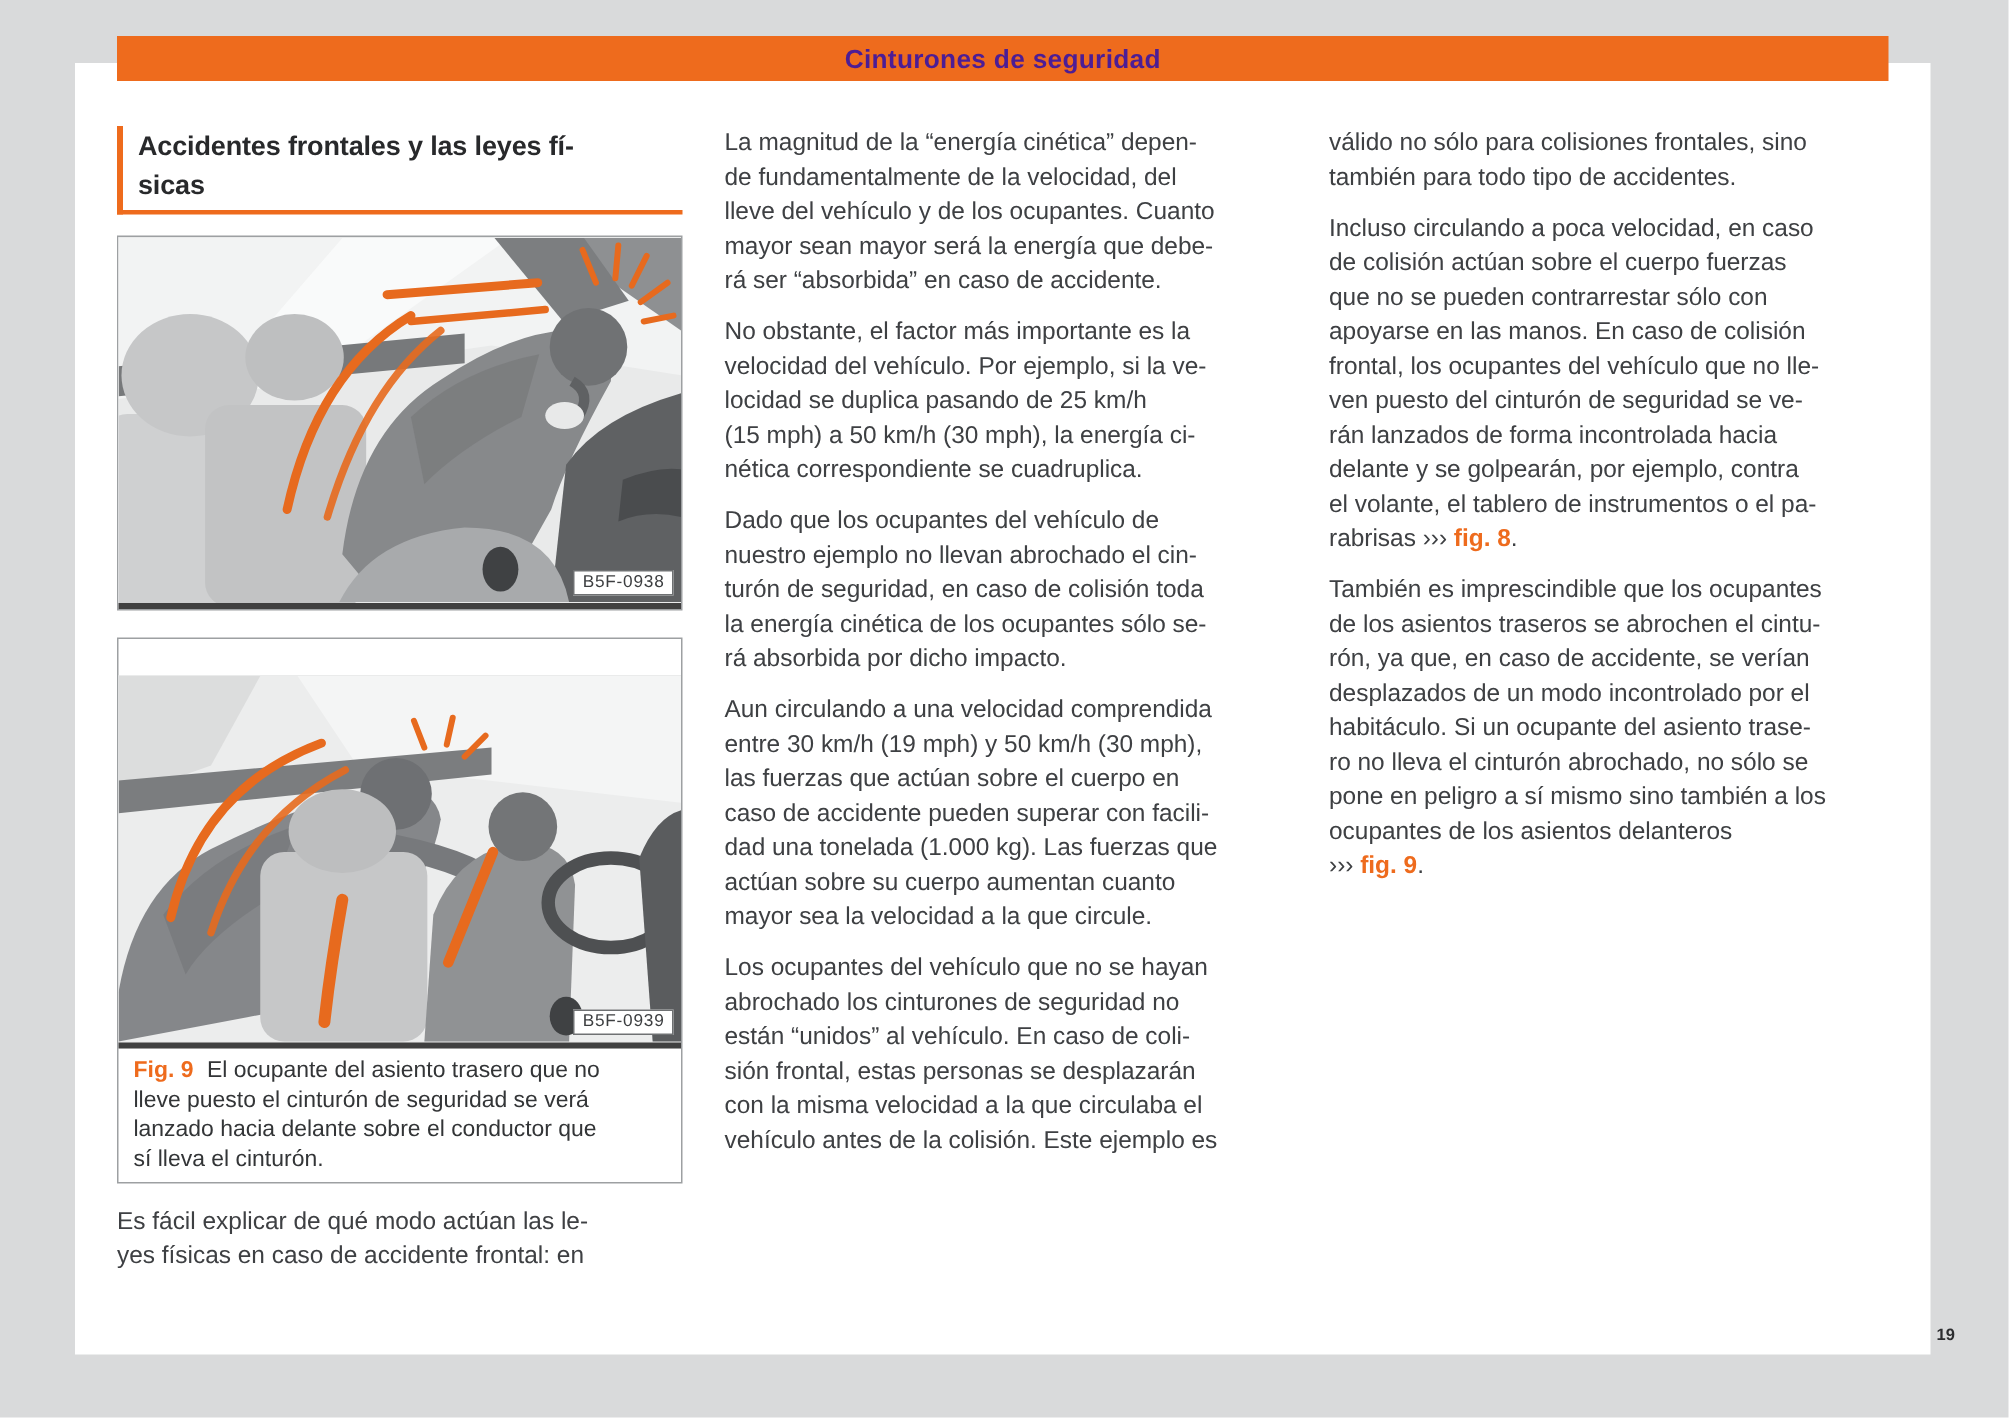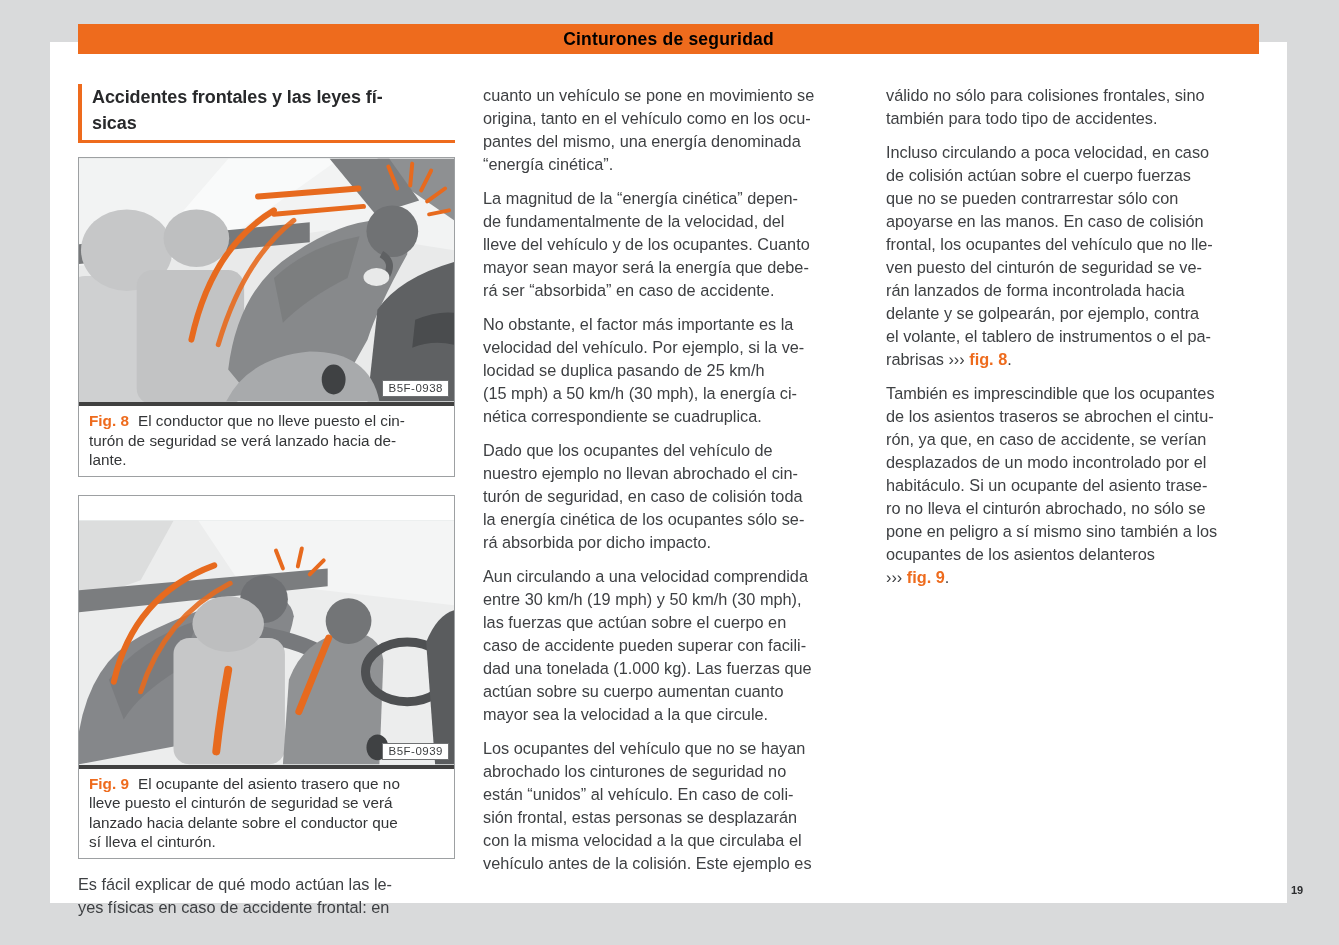--- a/index.html
+++ b/index.html
@@ -4,21 +4,21 @@
 <style>
   html,body { margin:0; padding:0; }
   body {
     width:1339px; height:945px; position:relative; overflow:hidden;
     background:#d9dadb;
     font-family:"Liberation Sans","DejaVu Sans",sans-serif;
   }
   .page { position:absolute; left:50px; top:42px; width:1237px; height:861px; background:#ffffff; }
   .header-bar {
     position:absolute; left:28px; top:-18px; width:1181px; height:30px;
-    background:#ee6b1d; color:#000000; text-align:center;
+    background:#ee6b1d; color:#4c1d95; text-align:center;
     font-weight:bold; font-size:17.5px; line-height:30px; letter-spacing:.2px;
   }
   .col { position:absolute; top:42px; }
   .col-left  { left:28px;  width:377px; }
   .col-mid   { left:433px; width:374px; }
   .col-right { left:836px; width:373px; }
   p.body {
     margin:0 0 11px 0; font-size:16.3px; line-height:23px;
     color:#3e4043; white-space:pre-line;
   }
@@ -84,23 +84,20 @@
             <path d="M350,43 L368,30"></path>
             <path d="M352,56 L372,52"></path>
           </g>
           <path d="M290,244 L300,152 Q322,120 377,104 L377,244 Z" fill="#5f6163"></path>
           <path d="M338,162 q22,-9 39,-7 l0,32 q-22,-5 -42,3 Z" fill="#4a4c4e"></path>
           <path d="M148,244 Q170,200 232,194 Q292,194 302,244 Z" fill="#a8aaac"></path>
           <ellipse cx="256" cy="222" rx="12" ry="15" fill="#3f4143"></ellipse>
         </svg>
         <span class="figcode">B5F-0938</span>
       </div>
-      <figcaption class="figcaption"><span class="flabel">Fig. 8</span><span class="ftext">El conductor que no lleve puesto el cin-
-turón de seguridad se verá lanzado hacia de-
-lante.</span></figcaption>
     </figure>
 
     <figure class="figure" style="margin:0 0 14px 0">
       <div class="figimg tall">
         <svg viewBox="0 0 377 245" aria-hidden="true">
           <rect width="377" height="245" fill="#eceded"></rect>
           <polygon points="120,0 377,0 377,85 160,60" fill="#f4f5f5"></polygon>
           <polygon points="0,0 95,0 62,60 0,82" fill="#dcdddd"></polygon>
           <polygon points="0,70 250,48 250,66 0,92" fill="#7b7d7f"></polygon>
           <path d="M0,212 Q12,142 62,116 Q122,86 170,76 Q212,70 216,96 Q210,132 182,162 L122,222 L0,245 Z" fill="#85878a"></path>
@@ -130,24 +127,20 @@
 lleve puesto el cinturón de seguridad se verá
 lanzado hacia delante sobre el conductor que
 sí lleva el cinturón.</span></figcaption>
     </figure>
 
     <p class="body">Es fácil explicar de qué modo actúan las le-
 yes físicas en caso de accidente frontal: en</p>
   </div>
 
   <div class="col col-mid">
-    <p class="body">cuanto un vehículo se pone en movimiento se
-origina, tanto en el vehículo como en los ocu-
-pantes del mismo, una energía denominada
-“energía cinética”.</p>
     <p class="body">La magnitud de la “energía cinética” depen-
 de fundamentalmente de la velocidad, del
 lleve del vehículo y de los ocupantes. Cuanto
 mayor sean mayor será la energía que debe-
 rá ser “absorbida” en caso de accidente.</p>
     <p class="body">No obstante, el factor más importante es la
 velocidad del vehículo. Por ejemplo, si la ve-
 locidad se duplica pasando de 25 km/h
 (15 mph) a 50 km/h (30 mph), la energía ci-
 nética correspondiente se cuadruplica.</p>

